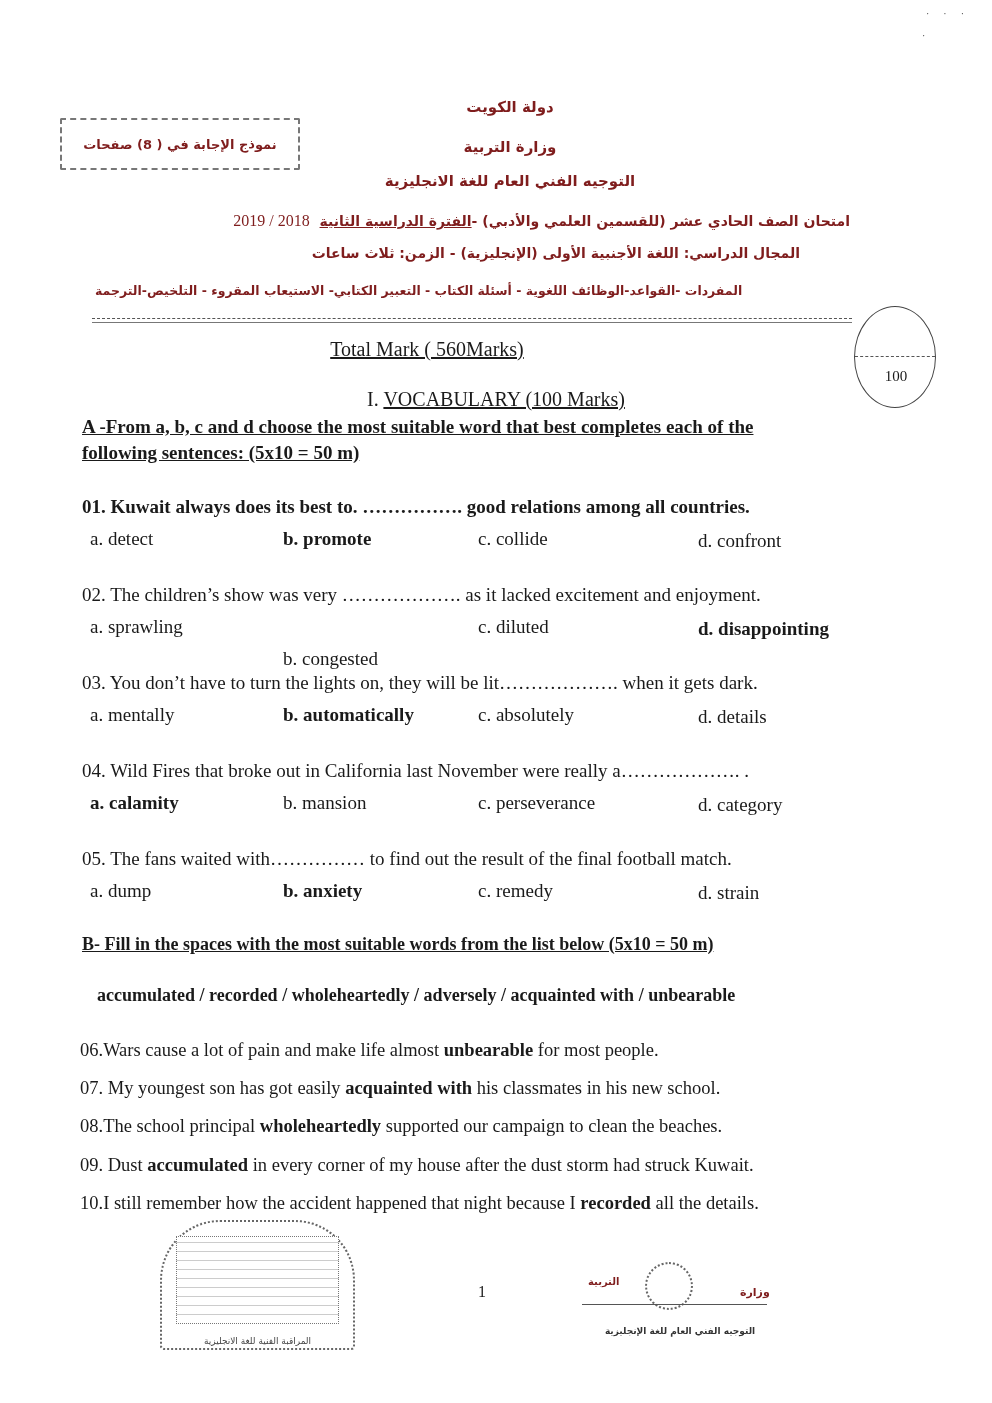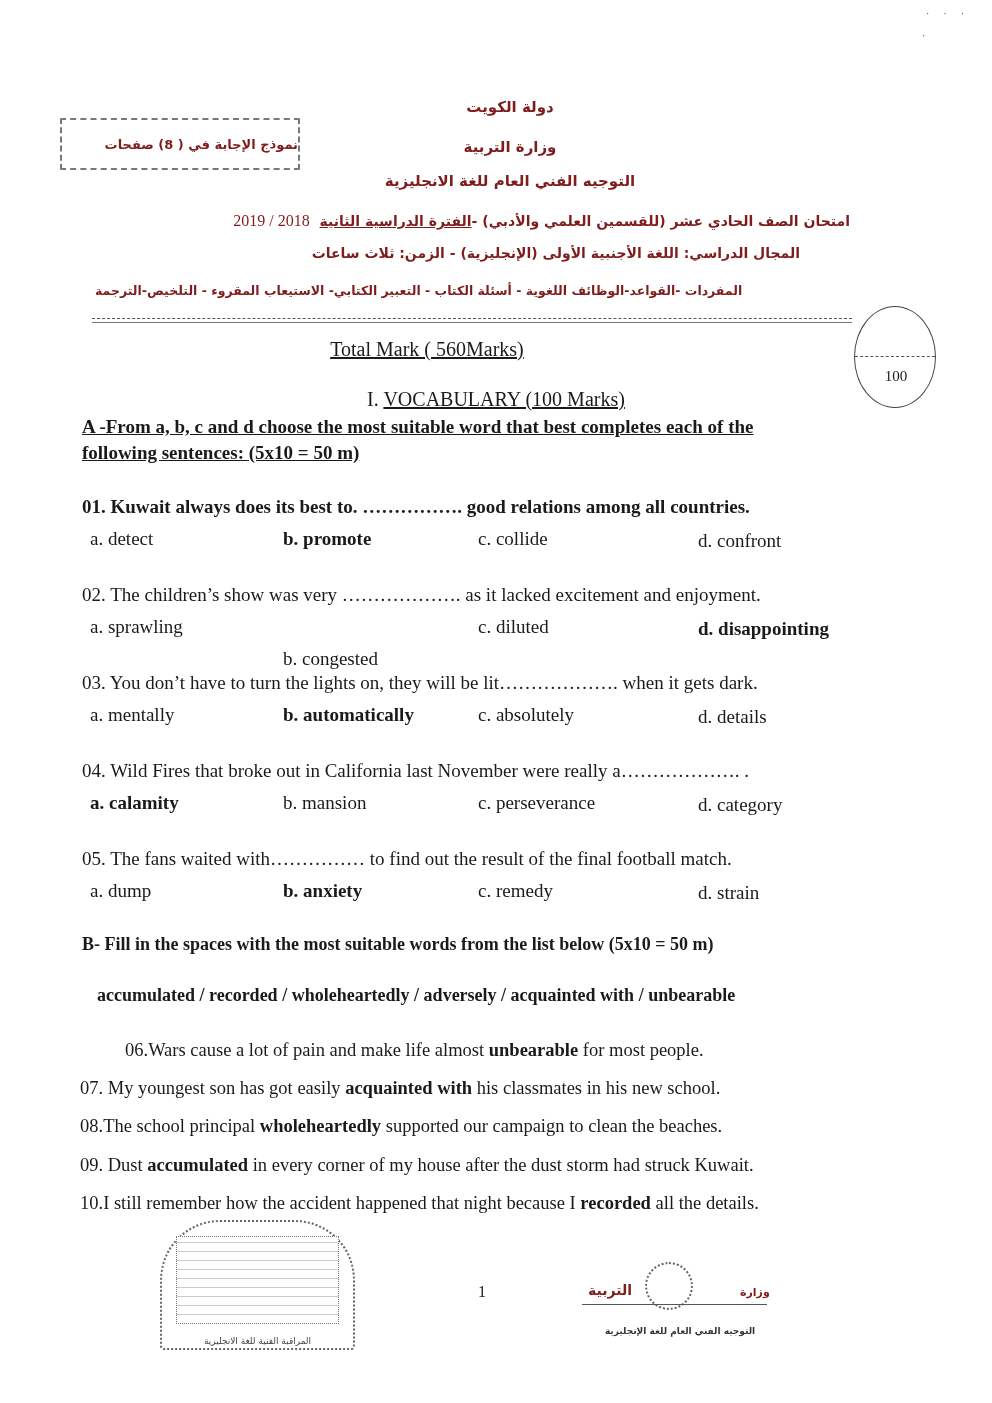--- a/index.html
+++ b/index.html
@@ -18,21 +18,21 @@
   #h3 { top: 172px; left: 260px; width: 500px; }
   #h4 { top: 212px; left: 140px; width: 710px; font-size: 14px; text-align: right; }
   #h4 .yr { font-family: "Liberation Serif", serif; font-weight: normal; direction: ltr; unicode-bidi: embed; font-size: 16px; }
   #h4 .ul { text-decoration: underline; text-align: center; }
   #h5 { top: 245px; left: 200px; width: 600px; font-size: 14px; text-align: right; }
   #h6 { top: 283px; left: 95px; width: 760px; font-size: 12.5px; text-align: left; }
 
   .pages-box {
     top: 118px; left: 60px; width: 240px; height: 52px;
     border: 2px dashed #777; border-radius: 2px; box-sizing: border-box;
-    display: flex; align-items: center; justify-content: flex-start; font-size: 13px;
+    display: flex; align-items: center; justify-content: center; font-size: 13px;
   }
   .rule { top: 318px; left: 92px; width: 760px; height: 0; border-top: 1px dashed #555; }
   .rule2 { top: 322px; left: 92px; width: 760px; height: 0; border-top: 1px solid #777; }
 
   .score-oval {
     top: 306px; left: 854px; width: 82px; height: 102px;
     border: 1px solid #444; border-radius: 50%; box-sizing: border-box;
   }
   .score-divider { top: 356px; left: 855px; width: 80px; border-top: 1px dashed #555; }
   .score-val { top: 368px; left: 872px; width: 48px; text-align: center; font-size: 15px; }
@@ -42,39 +42,39 @@
   .title-vocab { top: 388px; left: 0; width: 992px; text-align: center; font-size: 20px; }
   .title-vocab .u { text-decoration: underline; }
   .instr { left: 82px; font-size: 19px; font-weight: bold; text-decoration: underline; white-space: nowrap; }
   #instrA1 { top: 416px; }
   #instrA2 { top: 442px; }
 
   .q { left: 82px; font-size: 19px; white-space: nowrap; }
   .opt { font-size: 19px; white-space: nowrap; }
   .opt.b { font-weight: bold; }
 
-  .instrB { top: 934px; left: 82px; font-size: 18px; font-weight: bold; white-space: nowrap; }
+  .instrB { top: 934px; left: 82px; font-size: 18px; font-weight: bold; text-decoration: underline; white-space: nowrap; }
   .wordlist { top: 985px; left: 97px; font-size: 18px; font-weight: bold; white-space: nowrap; }
   .fill { left: 80px; font-size: 18.5px; white-space: nowrap; }
   .fill b { font-weight: bold; }
 
   .stamp-left {
     top: 1220px; left: 160px; width: 195px; height: 130px;
     border: 2px dotted #666; border-radius: 60px 60px 4px 4px; box-sizing: border-box;
   }
   .stamp-left .inner {
     position: absolute; left: 14px; top: 14px; right: 14px; bottom: 24px;
     border: 1px dotted #777;
     background: repeating-linear-gradient(0deg, #fff 0 8px, #ccc 8px 9px);
   }
   .stamp-left .caption { position: absolute; left: 0; right: 0; bottom: 2px; text-align: center; font-size: 9px; font-family: "DejaVu Sans", sans-serif; color: #444; direction: rtl; }
   .page-num { top: 1283px; left: 478px; font-size: 16px; }
   .logo-right { top: 1262px; left: 580px; width: 200px; height: 90px; }
   .logo-right .seal { position: absolute; left: 65px; top: 0; width: 44px; height: 44px; border: 2px dotted #666; border-radius: 50%; }
-  .logo-right .w1 { position: absolute; left: 8px; top: 20px; font-size: 14px; }
+  .logo-right .w1 { position: absolute; left: 8px; top: 14px; font-size: 10px; }
   .logo-right .w2 { position: absolute; left: 160px; top: 24px; font-size: 11px; }
   .logo-right .vline { position: absolute; left: 2px; top: 42px; width: 185px; border-top: 1px solid #555; }
   .logo-right .cap { position: absolute; left: 0; top: 64px; width: 200px; text-align: center; font-size: 9px; color: #333; }
 </style>
 </head>
 <body>
 
 <div class="abs corner-dots">···</div>
 <div class="abs corner-dot2">·</div>
 
@@ -133,21 +133,21 @@
     <div class="abs q" style="top: 848px;">05. The fans waited with…………… to find out the result of the final football match.</div>
     <div class="abs opt" style="top: 880px; left: 90px;">a. dump</div>
     <div class="abs opt b" style="top: 880px; left: 283px;">b. anxiety</div>
     <div class="abs opt" style="top: 880px; left: 478px;">c. remedy</div>
     <div class="abs opt" style="top: 882px; left: 698px;">d. strain</div>
   </div>
 
 <div class="abs instrB">B- Fill in the spaces with the most suitable words from the list below   (5x10 = 50 m)</div>
 <div class="abs wordlist">accumulated / recorded / wholeheartedly / adversely / acquainted with / unbearable</div>
 <div id="part-b">
-    <div class="abs fill" style="top: 1040px; margin-left: 45px;"><span>06.Wars cause a lot of pain and make life almost </span><b>unbearable</b><span> for most people.</span></div>
+    <div class="abs fill" style="top: 1040px;"><span>06.Wars cause a lot of pain and make life almost </span><b>unbearable</b><span> for most people.</span></div>
     <div class="abs fill" style="top: 1078px;"><span>07. My youngest son has got easily </span><b>acquainted with</b><span> his classmates in his new school.</span></div>
     <div class="abs fill" style="top: 1116px;"><span>08.The school principal </span><b>wholeheartedly</b><span> supported our campaign to clean the beaches.</span></div>
     <div class="abs fill" style="top: 1155px;"><span>09. Dust </span><b>accumulated</b><span> in every corner of my house after the dust storm had struck Kuwait.</span></div>
     <div class="abs fill" style="top: 1193px;"><span>10.I still remember how the accident happened that night because I </span><b>recorded</b><span> all the details.</span></div>
   </div>
 
 <div class="abs stamp-left">
   <div class="inner"></div>
   <div class="caption">المراقبة الفنية للغة الانجليزية</div>
 </div>

